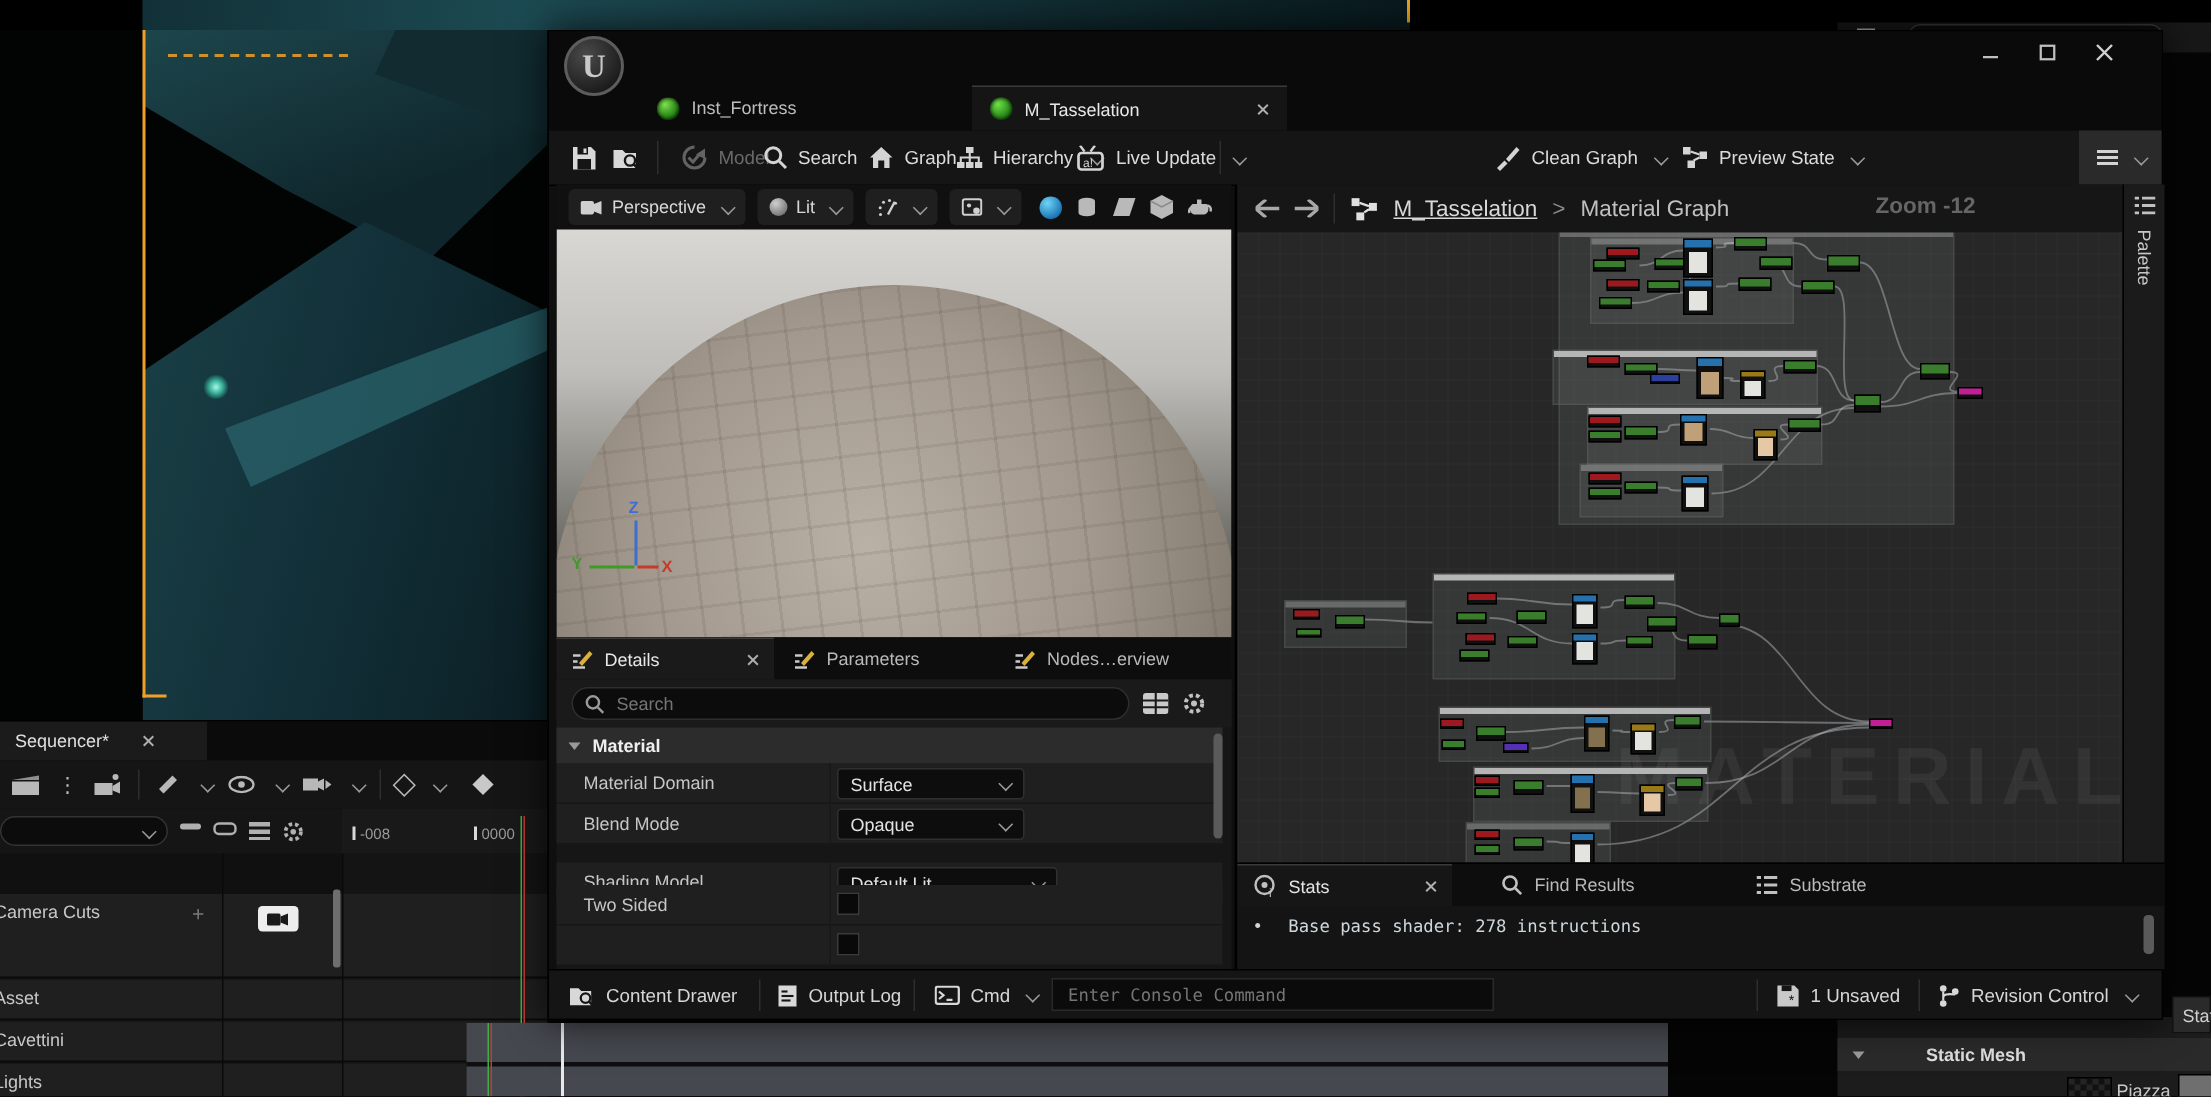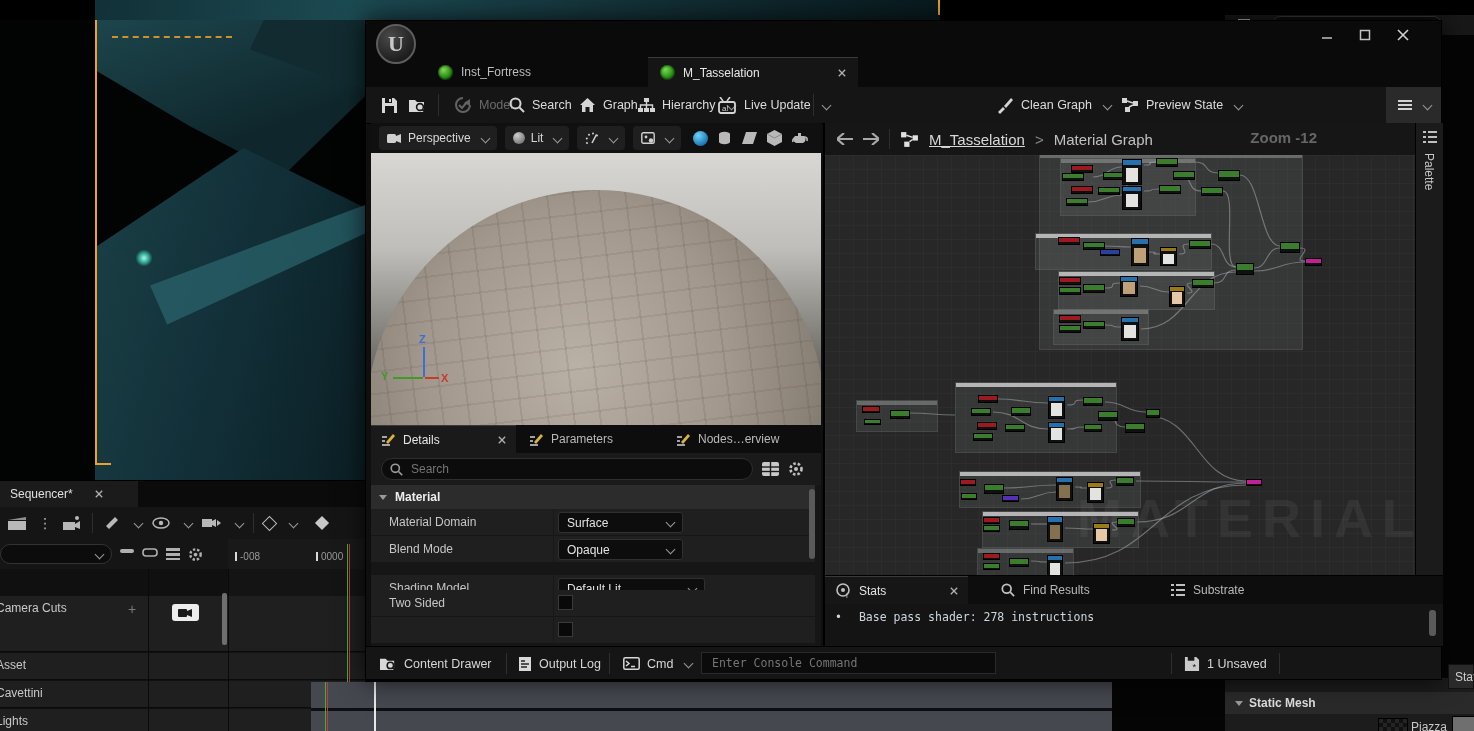--- a/index.html
+++ b/index.html
@@ -175,21 +175,21 @@
           </g>
         </svg>
       <input style="background: transparent; border: none; outline: none; color: rgb(226, 226, 226); font: 12px &quot;Liberation Sans&quot;, sans-serif; width: 120px; margin-left: 6px;" value="heig">
     </div>
   </div>
 
 
   <div id="br-panel" class="abs">
     <div class="abs sm-header">
       <span class="tri-down"></span>
-      <span style="font-weight:bold;color:#dedede;">Static Mesh</span>
+      <span style="font-weight:bold;color:#dedede;margin-left:35px;">Static Mesh</span>
     </div>
     <div class="abs thumb-dark"></div>
     <div class="abs" style="left:186px;top:42px;color:#c8c8c8;">Piazza</div>
     <div class="abs thumb-gray"></div>
   </div>
   <div id="stat-btn" class="abs">Stat</div>
 
   <div id="bottom-strip" class="abs">
     <div class="abs lane" style="top:0;height:26px;"></div>
     <div class="abs lane" style="top:29px;height:20px;"></div>
@@ -1020,16 +1020,26 @@
       <div class="abs sep-v" style="left:805px;top:6px;height:21px;"></div>
       <div class="sbtn" style="left:818px;">
         <svg width="16" height="16" viewBox="0 0 17 17">
             <path d="M1 1 h12 l3 3 v12 h-15 z" fill="#c9c9c9"></path>
             <rect x="4" y="1" width="7" height="4" fill="#151515"></rect>
             <text x="9" y="15" font-size="10" fill="#151515" font-family="Liberation Sans,sans-serif">*</text>
           </svg>
         <span>1 Unsaved</span>
       </div>
       <div class="abs sep-v" style="left:913px;top:6px;height:21px;"></div>
+      <div class="sbtn" style="left:926px;">
+        <svg width="15" height="16" viewBox="0 0 15 16">
+            <circle cx="3.5" cy="13" r="2.2" fill="#d8d8d8"></circle>
+            <circle cx="3.5" cy="3" r="2.2" fill="#d8d8d8"></circle>
+            <circle cx="11.5" cy="5" r="2.2" fill="#d8d8d8"></circle>
+            <path d="M3.5 5 v6 M3.5 9 q0 -3 8 -2" stroke="#d8d8d8" stroke-width="1.4" fill="none"></path>
+          </svg>
+        <span>Revision Control</span>
+        <span class="chev"></span>
+      </div>
     </div>
   </div>
 
 </div>
 
 </body></html>

